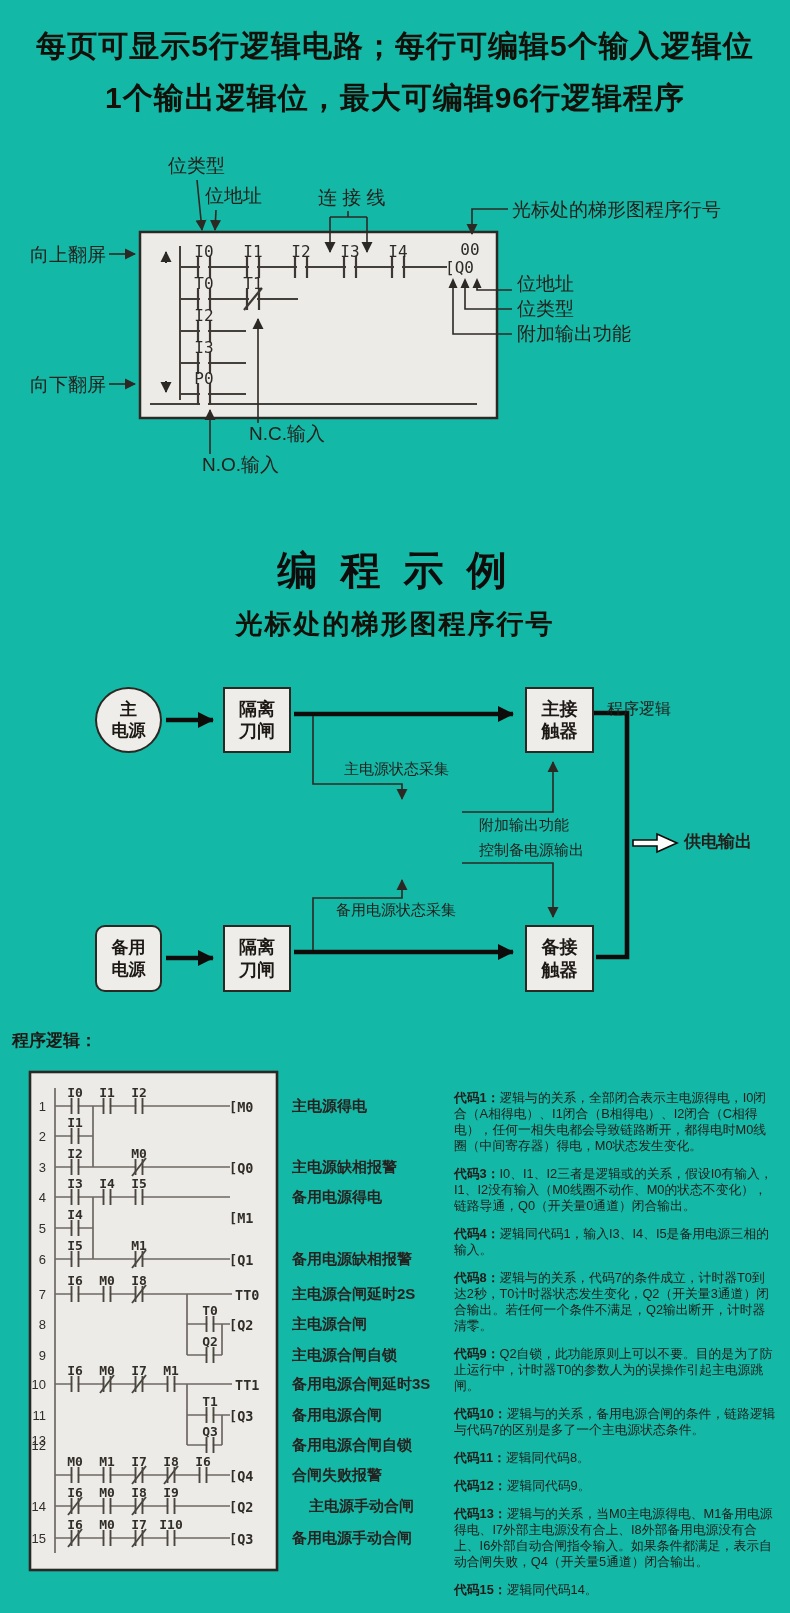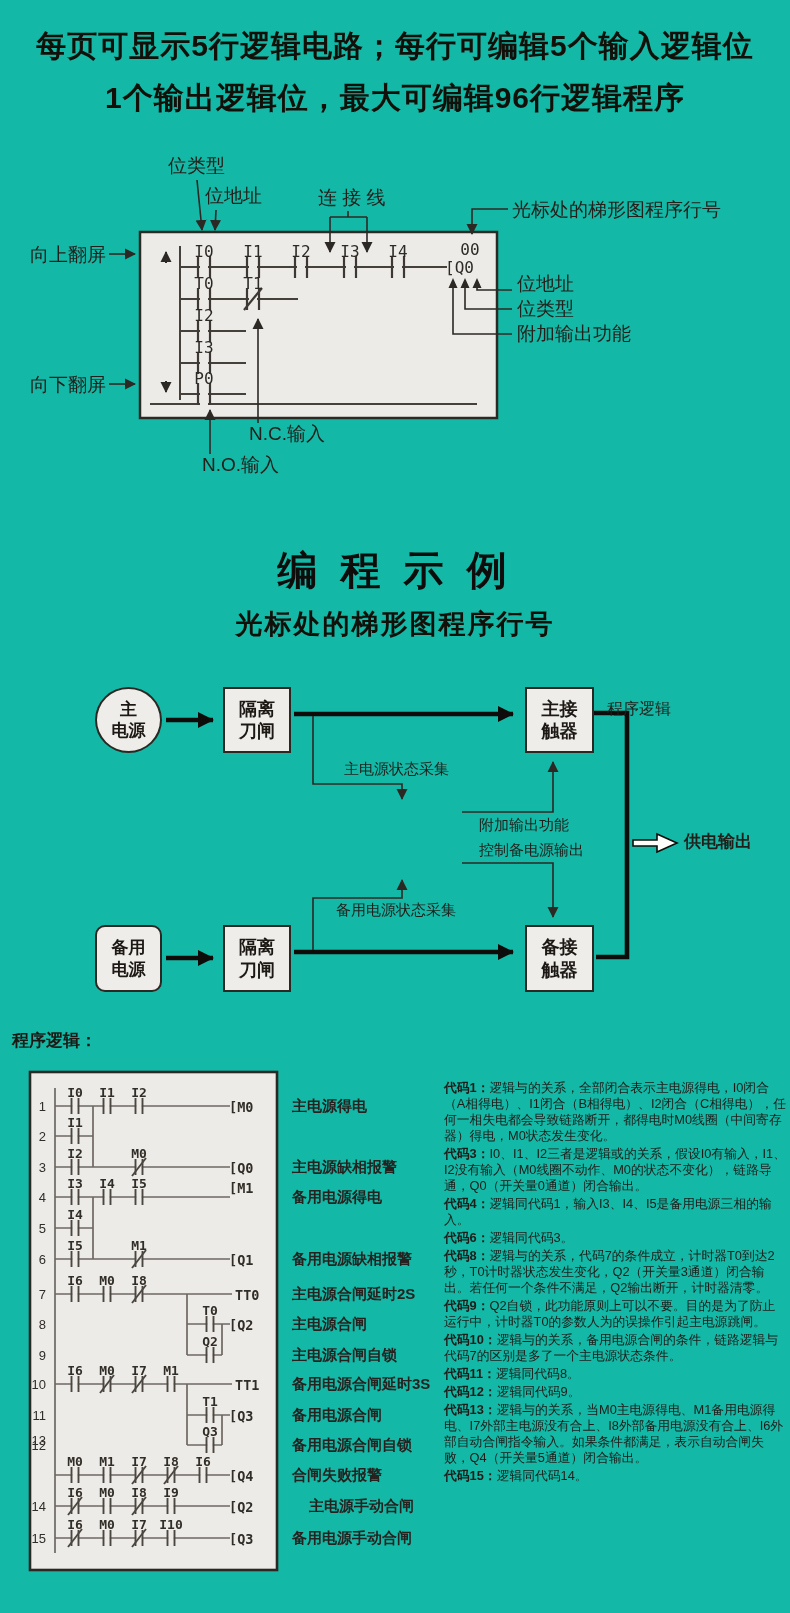--- a/index.html
+++ b/index.html
@@ -13,21 +13,21 @@
   .extitle{left:0;width:790px;text-align:center;font-weight:700;font-size:40px;letter-spacing:6px;color:#0f0d0b;}
   .exsub{left:0;width:790px;text-align:center;font-weight:700;font-size:27px;letter-spacing:2px;color:#121009;}
   .box{position:absolute;display:flex;align-items:center;justify-content:center;text-align:center;background:#efedea;border:2px solid #2b2723;font-weight:600;font-size:18px;line-height:1.25;color:#1c1915;white-space:pre-line;}
   .flbl{font-size:15px;font-weight:500;color:#221f1b;white-space:nowrap;}
   .plabel{font-weight:700;font-size:17px;color:#1c1915;}
   .pcl{position:absolute;width:40px;margin-left:-20px;text-align:center;font-family:"DejaVu Sans Mono",monospace;font-weight:700;font-size:13px;color:#312d27;white-space:nowrap;}
   .pout{position:absolute;font-family:"DejaVu Sans Mono",monospace;font-weight:700;font-size:13.5px;color:#312d27;white-space:nowrap;}
   .prn{position:absolute;width:16px;text-align:right;font-size:13px;color:#312d27;}
   .pcm{position:absolute;font-weight:600;font-size:15px;color:#262220;white-space:nowrap;}
   .notes{position:absolute;left:442px;top:1078px;width:347px;font-size:12.8px;line-height:16px;color:#1f1c19;}
-  .notes p{margin:2px;}
+  .notes p{margin:12px;}
   .notes b{font-weight:700;}
 </style>
 </head>
 <body>
 
 <div class="page">
 
   <svg class="gfx" width="790" height="1613" viewBox="0 0 790 1613">
     <defs>
       <marker id="mk" markerUnits="userSpaceOnUse" markerWidth="12" markerHeight="12" refX="10" refY="6" orient="auto">
@@ -257,21 +257,21 @@
   <div class="pcl" style="left:107px;top:1485px">M0</div>
   <div class="pcl" style="left:139px;top:1485px">I8</div>
   <div class="pcl" style="left:171px;top:1485px">I9</div>
   <div class="pcl" style="left:75px;top:1517px">I6</div>
   <div class="pcl" style="left:107px;top:1517px">M0</div>
   <div class="pcl" style="left:139px;top:1517px">I7</div>
   <div class="pcl" style="left:171px;top:1517px">I10</div>
 
   <div class="pout" style="left:229px;top:1099px">[M0</div>
   <div class="pout" style="left:229px;top:1160px">[Q0</div>
-  <div class="pout" style="left:229px;top:1180px">[M1</div>
+  <div class="pout" style="left:229px;top:1210px">[M1</div>
   <div class="pout" style="left:229px;top:1252px">[Q1</div>
   <div class="pout" style="left:235px;top:1287px">TT0</div>
   <div class="pout" style="left:229px;top:1317px">[Q2</div>
   <div class="pout" style="left:235px;top:1377px">TT1</div>
   <div class="pout" style="left:229px;top:1408px">[Q3</div>
   <div class="pout" style="left:229px;top:1468px">[Q4</div>
   <div class="pout" style="left:229px;top:1499px">[Q2</div>
   <div class="pout" style="left:229px;top:1531px">[Q3</div>
 
   <div class="pcm" style="left:292px;top:1097px">主电源得电</div>
@@ -285,21 +285,20 @@
   <div class="pcm" style="left:292px;top:1406px">备用电源合闸</div>
   <div class="pcm" style="left:292px;top:1436px">备用电源合闸自锁</div>
   <div class="pcm" style="left:292px;top:1466px">合闸失败报警</div>
   <div class="pcm" style="left:309px;top:1497px">主电源手动合闸</div>
   <div class="pcm" style="left:292px;top:1529px">备用电源手动合闸</div>
 
   <div class="notes">
     <p><b>代码1：</b><span>逻辑与的关系，全部闭合表示主电源得电，I0闭合（A相得电）、I1闭合（B相得电）、I2闭合（C相得电），任何一相失电都会导致链路断开，都得电时M0线圈（中间寄存器）得电，M0状态发生变化。</span></p>
     <p><b>代码3：</b><span>I0、I1、I2三者是逻辑或的关系，假设I0有输入，I1、I2没有输入（M0线圈不动作、M0的状态不变化），链路导通，Q0（开关量0通道）闭合输出。</span></p>
     <p><b>代码4：</b><span>逻辑同代码1，输入I3、I4、I5是备用电源三相的输入。</span></p>
-    <p><b>代码6：</b><span>逻辑同代码3。</span></p>
     <p><b>代码8：</b><span>逻辑与的关系，代码7的条件成立，计时器T0到达2秒，T0计时器状态发生变化，Q2（开关量3通道）闭合输出。若任何一个条件不满足，Q2输出断开，计时器清零。</span></p>
     <p><b>代码9：</b><span>Q2自锁，此功能原则上可以不要。目的是为了防止运行中，计时器T0的参数人为的误操作引起主电源跳闸。</span></p>
     <p><b>代码10：</b><span>逻辑与的关系，备用电源合闸的条件，链路逻辑与代码7的区别是多了一个主电源状态条件。</span></p>
     <p><b>代码11：</b><span>逻辑同代码8。</span></p>
     <p><b>代码12：</b><span>逻辑同代码9。</span></p>
     <p><b>代码13：</b><span>逻辑与的关系，当M0主电源得电、M1备用电源得电、I7外部主电源没有合上、I8外部备用电源没有合上、I6外部自动合闸指令输入。如果条件都满足，表示自动合闸失败，Q4（开关量5通道）闭合输出。</span></p>
     <p><b>代码15：</b><span>逻辑同代码14。</span></p>
   </div>
 
 </div>

